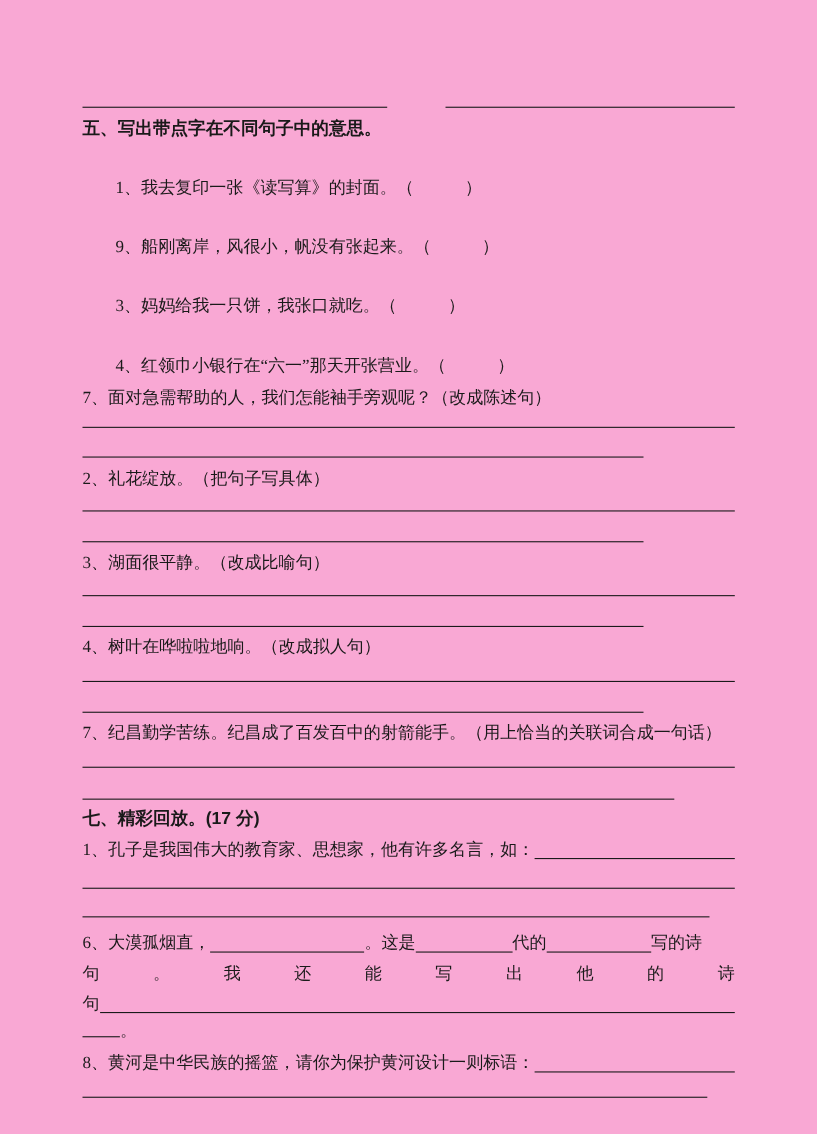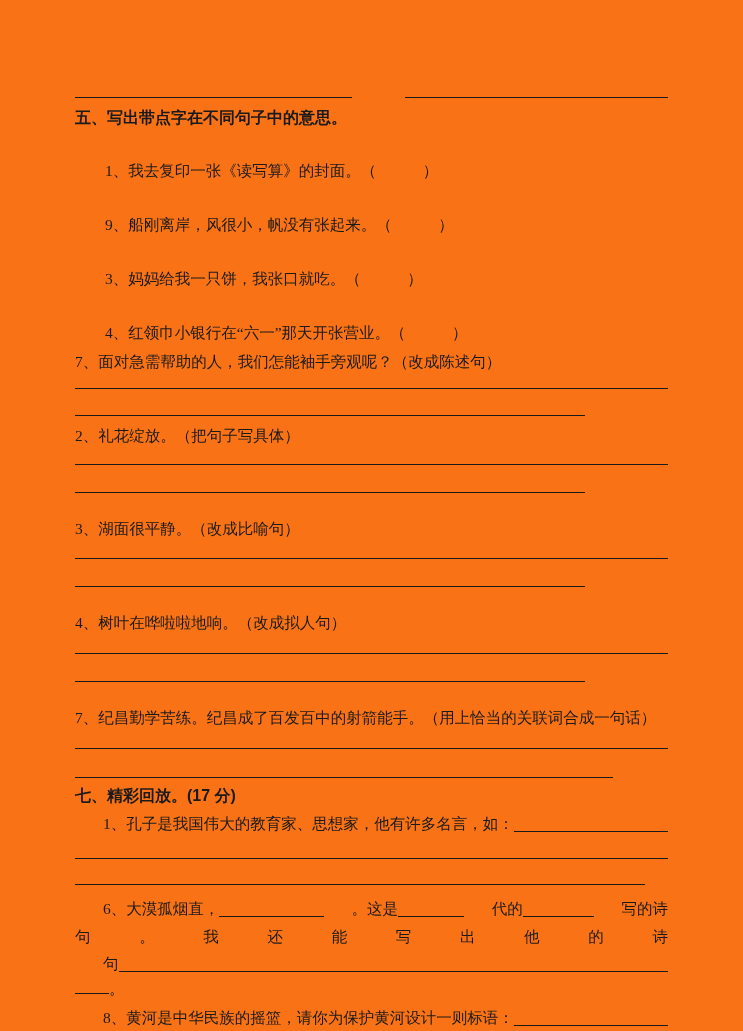--- a/index.html
+++ b/index.html
@@ -1,20 +1,20 @@
 <!DOCTYPE html>
 <html><head>
 <meta charset="utf-8">
 <style>
   html,body{margin:0;padding:0;background:#e8e8e8;}
   .page{
     position:relative;
     width:743px;height:1031px;
     margin:0 auto;
-    background:#f97316;
+    background:#f9a8d4;
     box-sizing:border-box;
     padding:97px 75px 0 75px;
     font-family:"Liberation Serif","DejaVu Serif",serif;
     font-size:15.5px;
     color:#1a1a1a;
     overflow:hidden;
   }
   .heading{
     font-family:"Liberation Sans","DejaVu Sans",sans-serif;
     font-weight:bold;
@@ -26,23 +26,23 @@
   .top-lines .seg{border-top:1.6px solid #1a1a1a;}
   .w277{width:277px}.gap53{width:53px}.flexfill{flex:1}
   .s5-item{line-height:29px;padding-left:30px;white-space:nowrap;margin-top:25px;}
   .prompt{line-height:29px;white-space:nowrap;}
   .ans{border-bottom:1.6px solid #1a1a1a;}
   .wfull{width:100%}
   .w510{width:510px}.w538{width:538px}.w570{width:570px}.w568{width:568px}
   .h12{height:12px}.h14{height:14px}.h15{height:15px}.h16{height:16px}
   .h20{height:20px}.h25{height:25px}.h26{height:26px}.h27{height:27px}.h28{height:28px}
   .mt2{margin-top:2px}.mt5{margin-top:5px}.mt6{margin-top:6px}
-  .mt8{margin-top:21px}.mt9{margin-top:9px}
+  .mt8{margin-top:4px}.mt9{margin-top:9px}
   .frow{display:flex;line-height:29px;}
-  .frow .txt{white-space:nowrap;margin-left:28px;}
+  .frow .txt{white-space:nowrap;}
   .fill-blank{flex:1;border-bottom:1.6px solid #1a1a1a;height:22px;}
   .fill-blank.h21{height:21px}
   .blank-fixed{border-bottom:1.6px solid #1a1a1a;height:22px;}
   .w140{width:140px}.w88{width:88px}.w95{width:95px}.w34{width:34px}
   .justified{display:flex;justify-content:space-between;line-height:27px;}
   .row27{line-height:27px;}
   .row24{display:flex;line-height:24px;}
   .row24 .blank-fixed{height:16px;}
 </style>
 </head>

